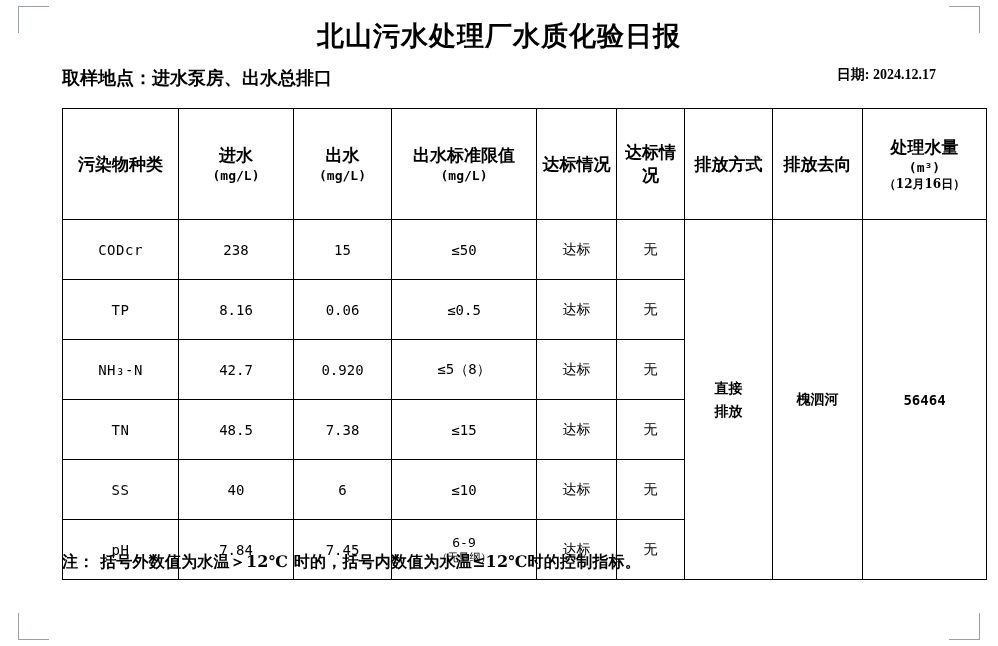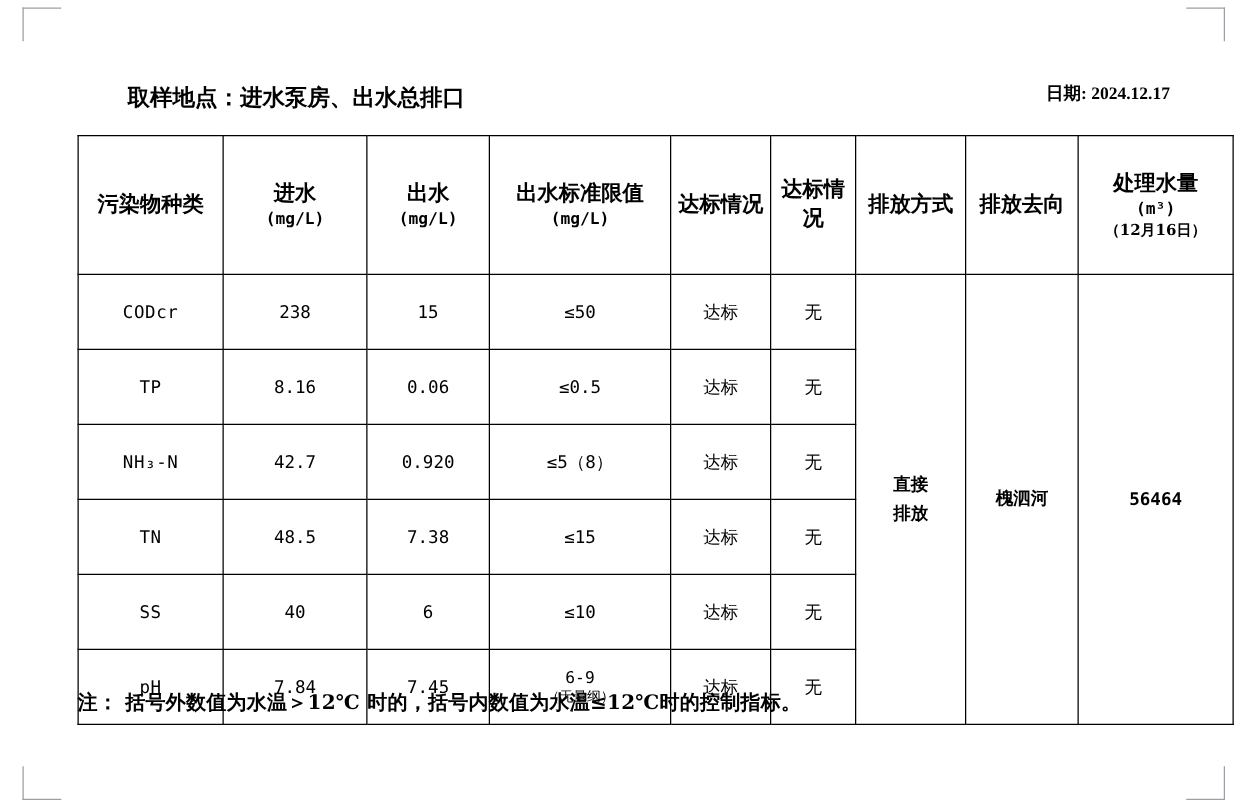--- a/index.html
+++ b/index.html
@@ -54,21 +54,20 @@
     width: 876px;
     height: 26px;
   }
   .meta-left {
     position: absolute;
     left: 0;
     top: 0;
     font-size: 18px;
     font-weight: bold;
     font-family: "DejaVu Serif", "Liberation Serif", serif;
-    margin-left: 40px;
   }
   .meta-right {
     position: absolute;
     right: 2px;
     top: 0;
     font-size: 14px;
     font-weight: bold;
     font-family: Liberation Serif, serif;
   }
 
@@ -146,20 +145,21 @@
 </head>
 <body>
 
 <div class="page">
 
   <div class="crop-mark crop-tl"></div>
   <div class="crop-mark crop-tr"></div>
   <div class="crop-mark crop-bl"></div>
   <div class="crop-mark crop-br"></div>
 
+  <div class="doc-title">北山污水处理厂水质化验日报</div>
 
   <div class="meta-row">
     <div class="meta-left">取样地点：进水泵房、出水总排口</div>
     <div class="meta-right">日期: 2024.12.17</div>
   </div>
 
   <table class="report">
     <colgroup>
       <col style="width:116px">
       <col style="width:115px">

